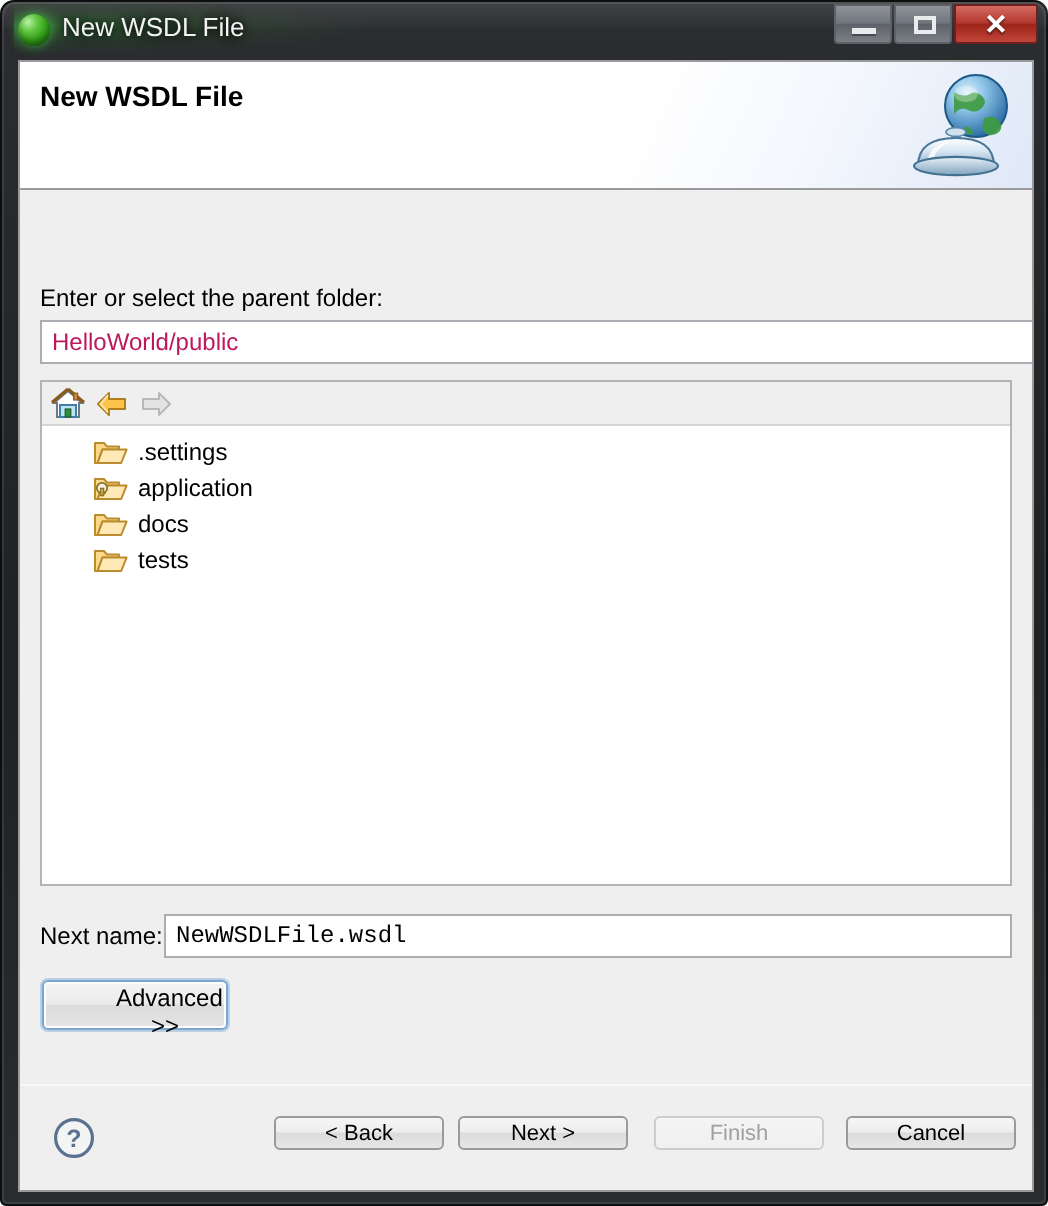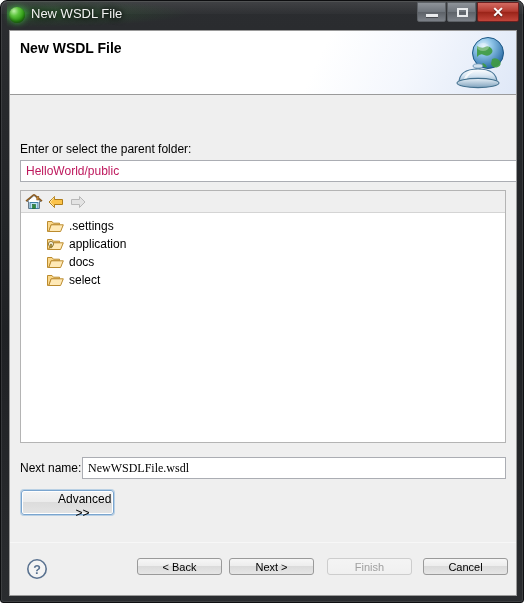--- a/index.html
+++ b/index.html
@@ -269,21 +269,21 @@
     font-size: 12px;
     color: #000;
   }
   #input-filename {
     position: absolute;
     left: 72px; top: 361px;
     width: 424px; height: 22px;
     box-sizing: border-box;
     background: #ffffff;
     border: 1px solid #abadb3;
-    font-family: Liberation Serif, serif;
+    font-family: Liberation Mono, monospace;
     font-size: 12px;
     color: #000000;
     padding: 0 5px;
     outline: none;
   }
 
   
   #btn-advanced {
     position: absolute;
     left: 11px; top: 394px;
@@ -476,21 +476,21 @@
 
 
           <div class="tree-row">
 
             <div class="folder-wrap">
               <svg width="17" height="14" viewBox="0 0 17 14">
                 <path d="M0.5 12.5 L0.5 2.5 L5 2.5 L6.4 4.2 L12.5 4.2 L12.5 5.8 L4.2 5.8 L1.8 12.5 Z" fill="#fbd88a" stroke="#bb8b2e" stroke-width="1" stroke-linejoin="round"></path>
                 <path d="M4.2 5.8 L16.3 5.8 L13.6 12.5 L1.8 12.5 Z" fill="#ffe9b6" stroke="#bb8b2e" stroke-width="1" stroke-linejoin="round"></path>
               </svg>
             </div>
-            <span class="row-label">select</span>
+            <span class="row-label">tests</span>
           </div>
 
         </div>
       </div>
 
       <div id="lbl-filename">Next name:</div>
       <input id="input-filename" type="text" value="NewWSDLFile.wsdl" style="">
 
       <button id="btn-advanced">Advanced &gt;&gt;</button>
     </div>

